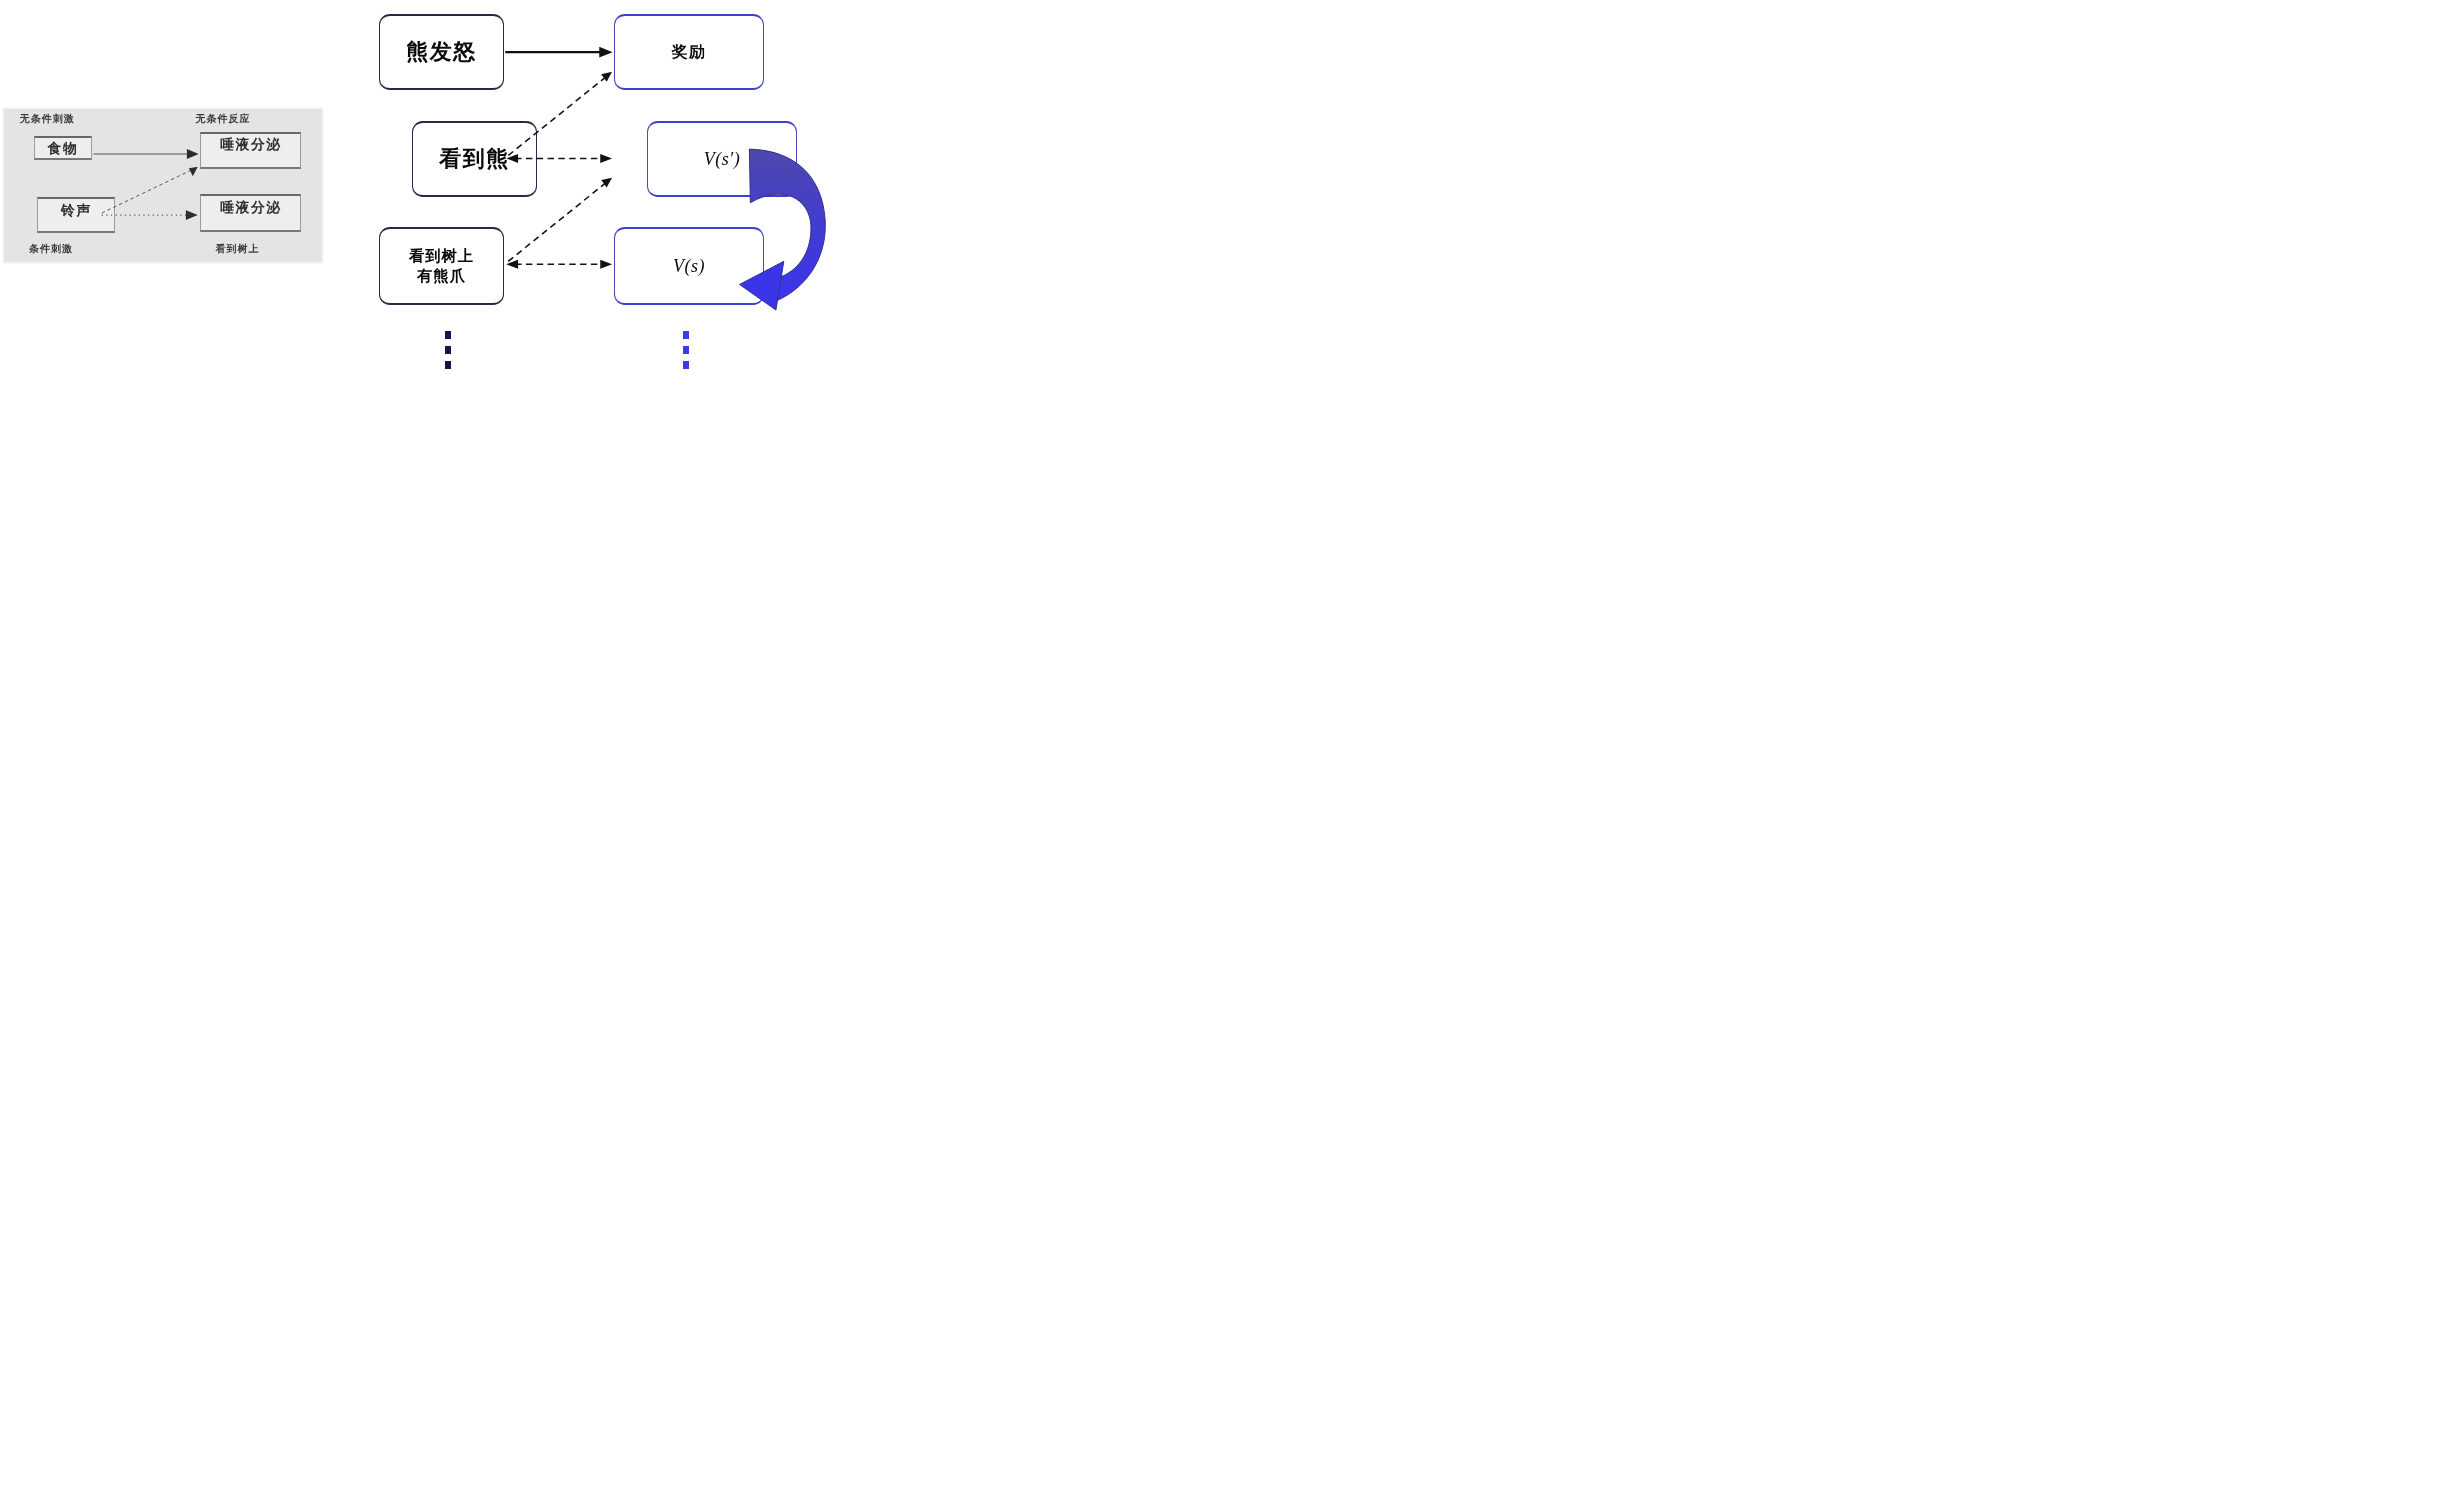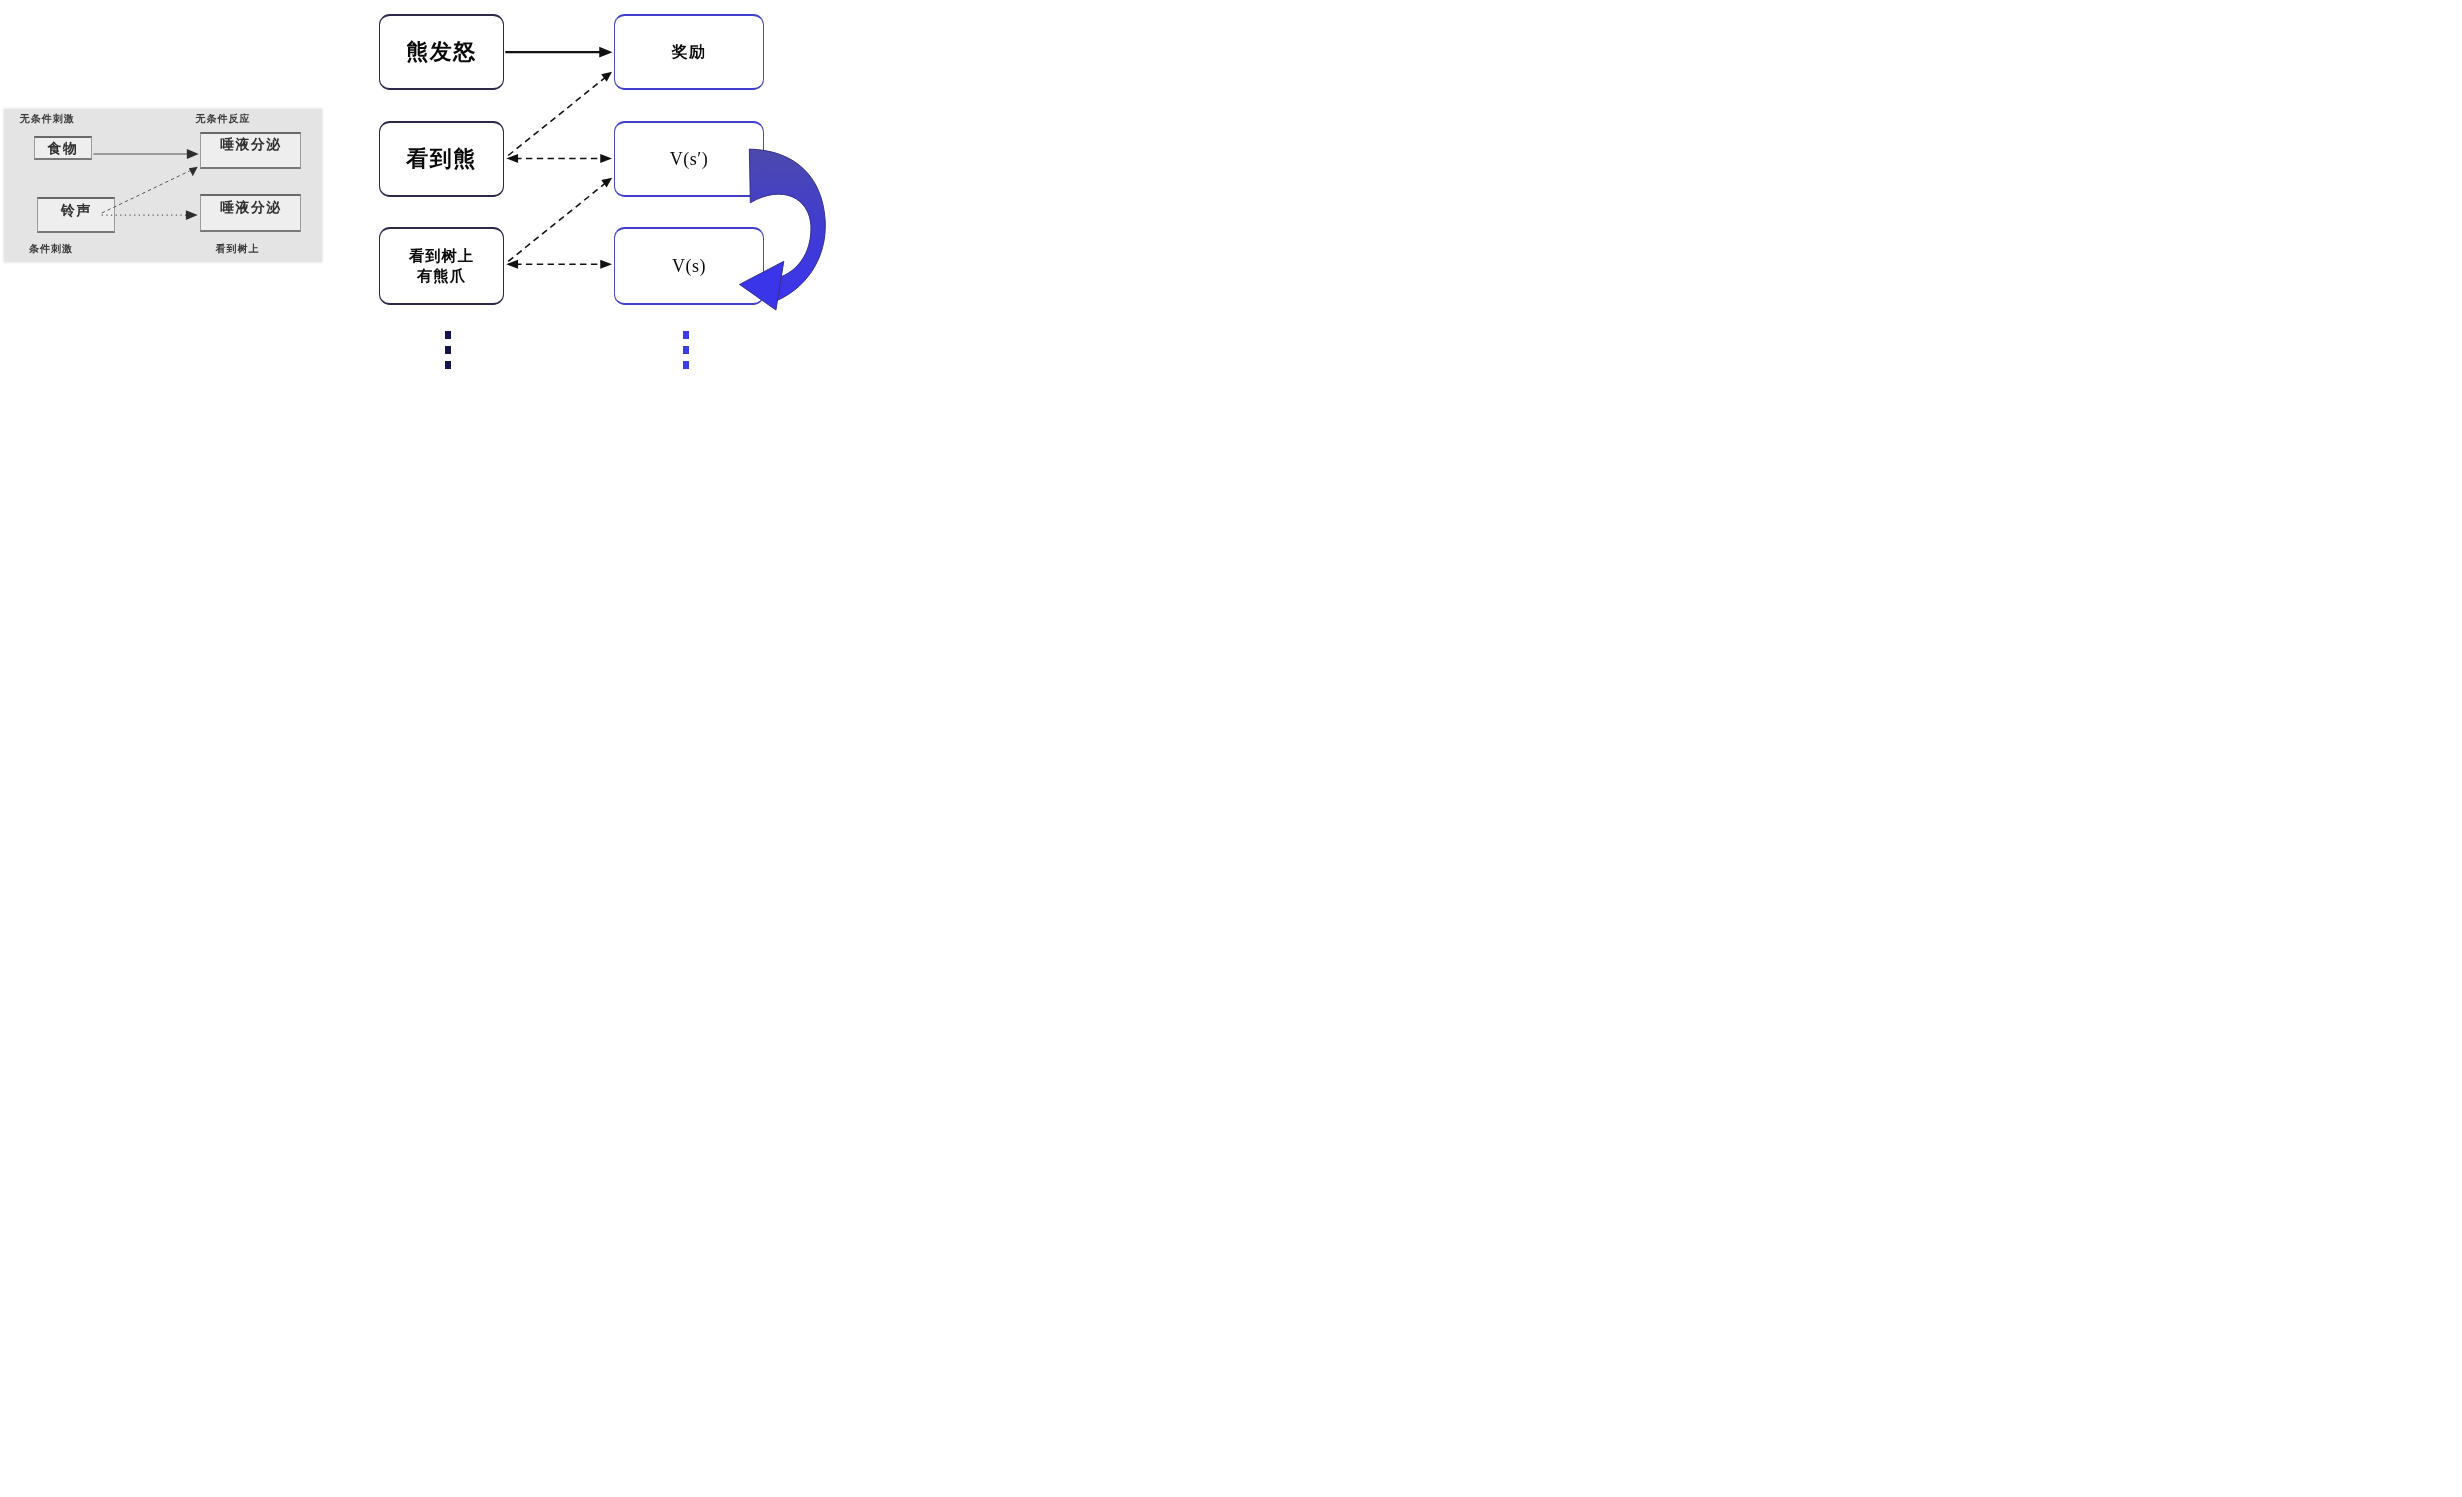--- a/index.html
+++ b/index.html
@@ -32,28 +32,28 @@
   }
   .rbox-stim{
     left:379px;width:125px;
     border:1.5px solid #2b2849;border-top-width:2.5px;border-bottom-width:2.5px;
   }
   .rbox-val{
     left:614px;width:150px;
     border:1.5px solid #4a4ab8;border-top:2.5px solid #4040cc;border-bottom:2.5px solid #4040cc;
   }
   .row1{top:14.3px;height:76px;}
-  .row2{top:121px;height:76px;}
+  .row2{top:121px;height:76px;margin-left:33px;}
   .row3{top:227px;height:78px;}
   .cn{font-weight:bold;font-size:22px;letter-spacing:1.5px;}
   .cn-sm{font-weight:bold;font-size:15.3px;letter-spacing:1px;line-height:1.28;}
   .cn-val{font-weight:bold;font-size:15.8px;letter-spacing:1.5px;}
   .math{
     font-family:"Liberation Serif","DejaVu Serif",serif;
-    font-size:18px;font-weight:500;letter-spacing:0.5px;
+    font-style:italic;font-size:18px;font-weight:500;letter-spacing:0.5px;
   }
   
   svg.overlay{position:absolute;left:0;top:0;pointer-events:none;}
   
   .vdash{position:absolute;width:5.9px;height:8.4px;}
   .vdash-left{left:445px;background:#15154d;}
   .vdash-right{left:683px;background:#3c3ce6;}
 </style>
 </head>
 <body>

